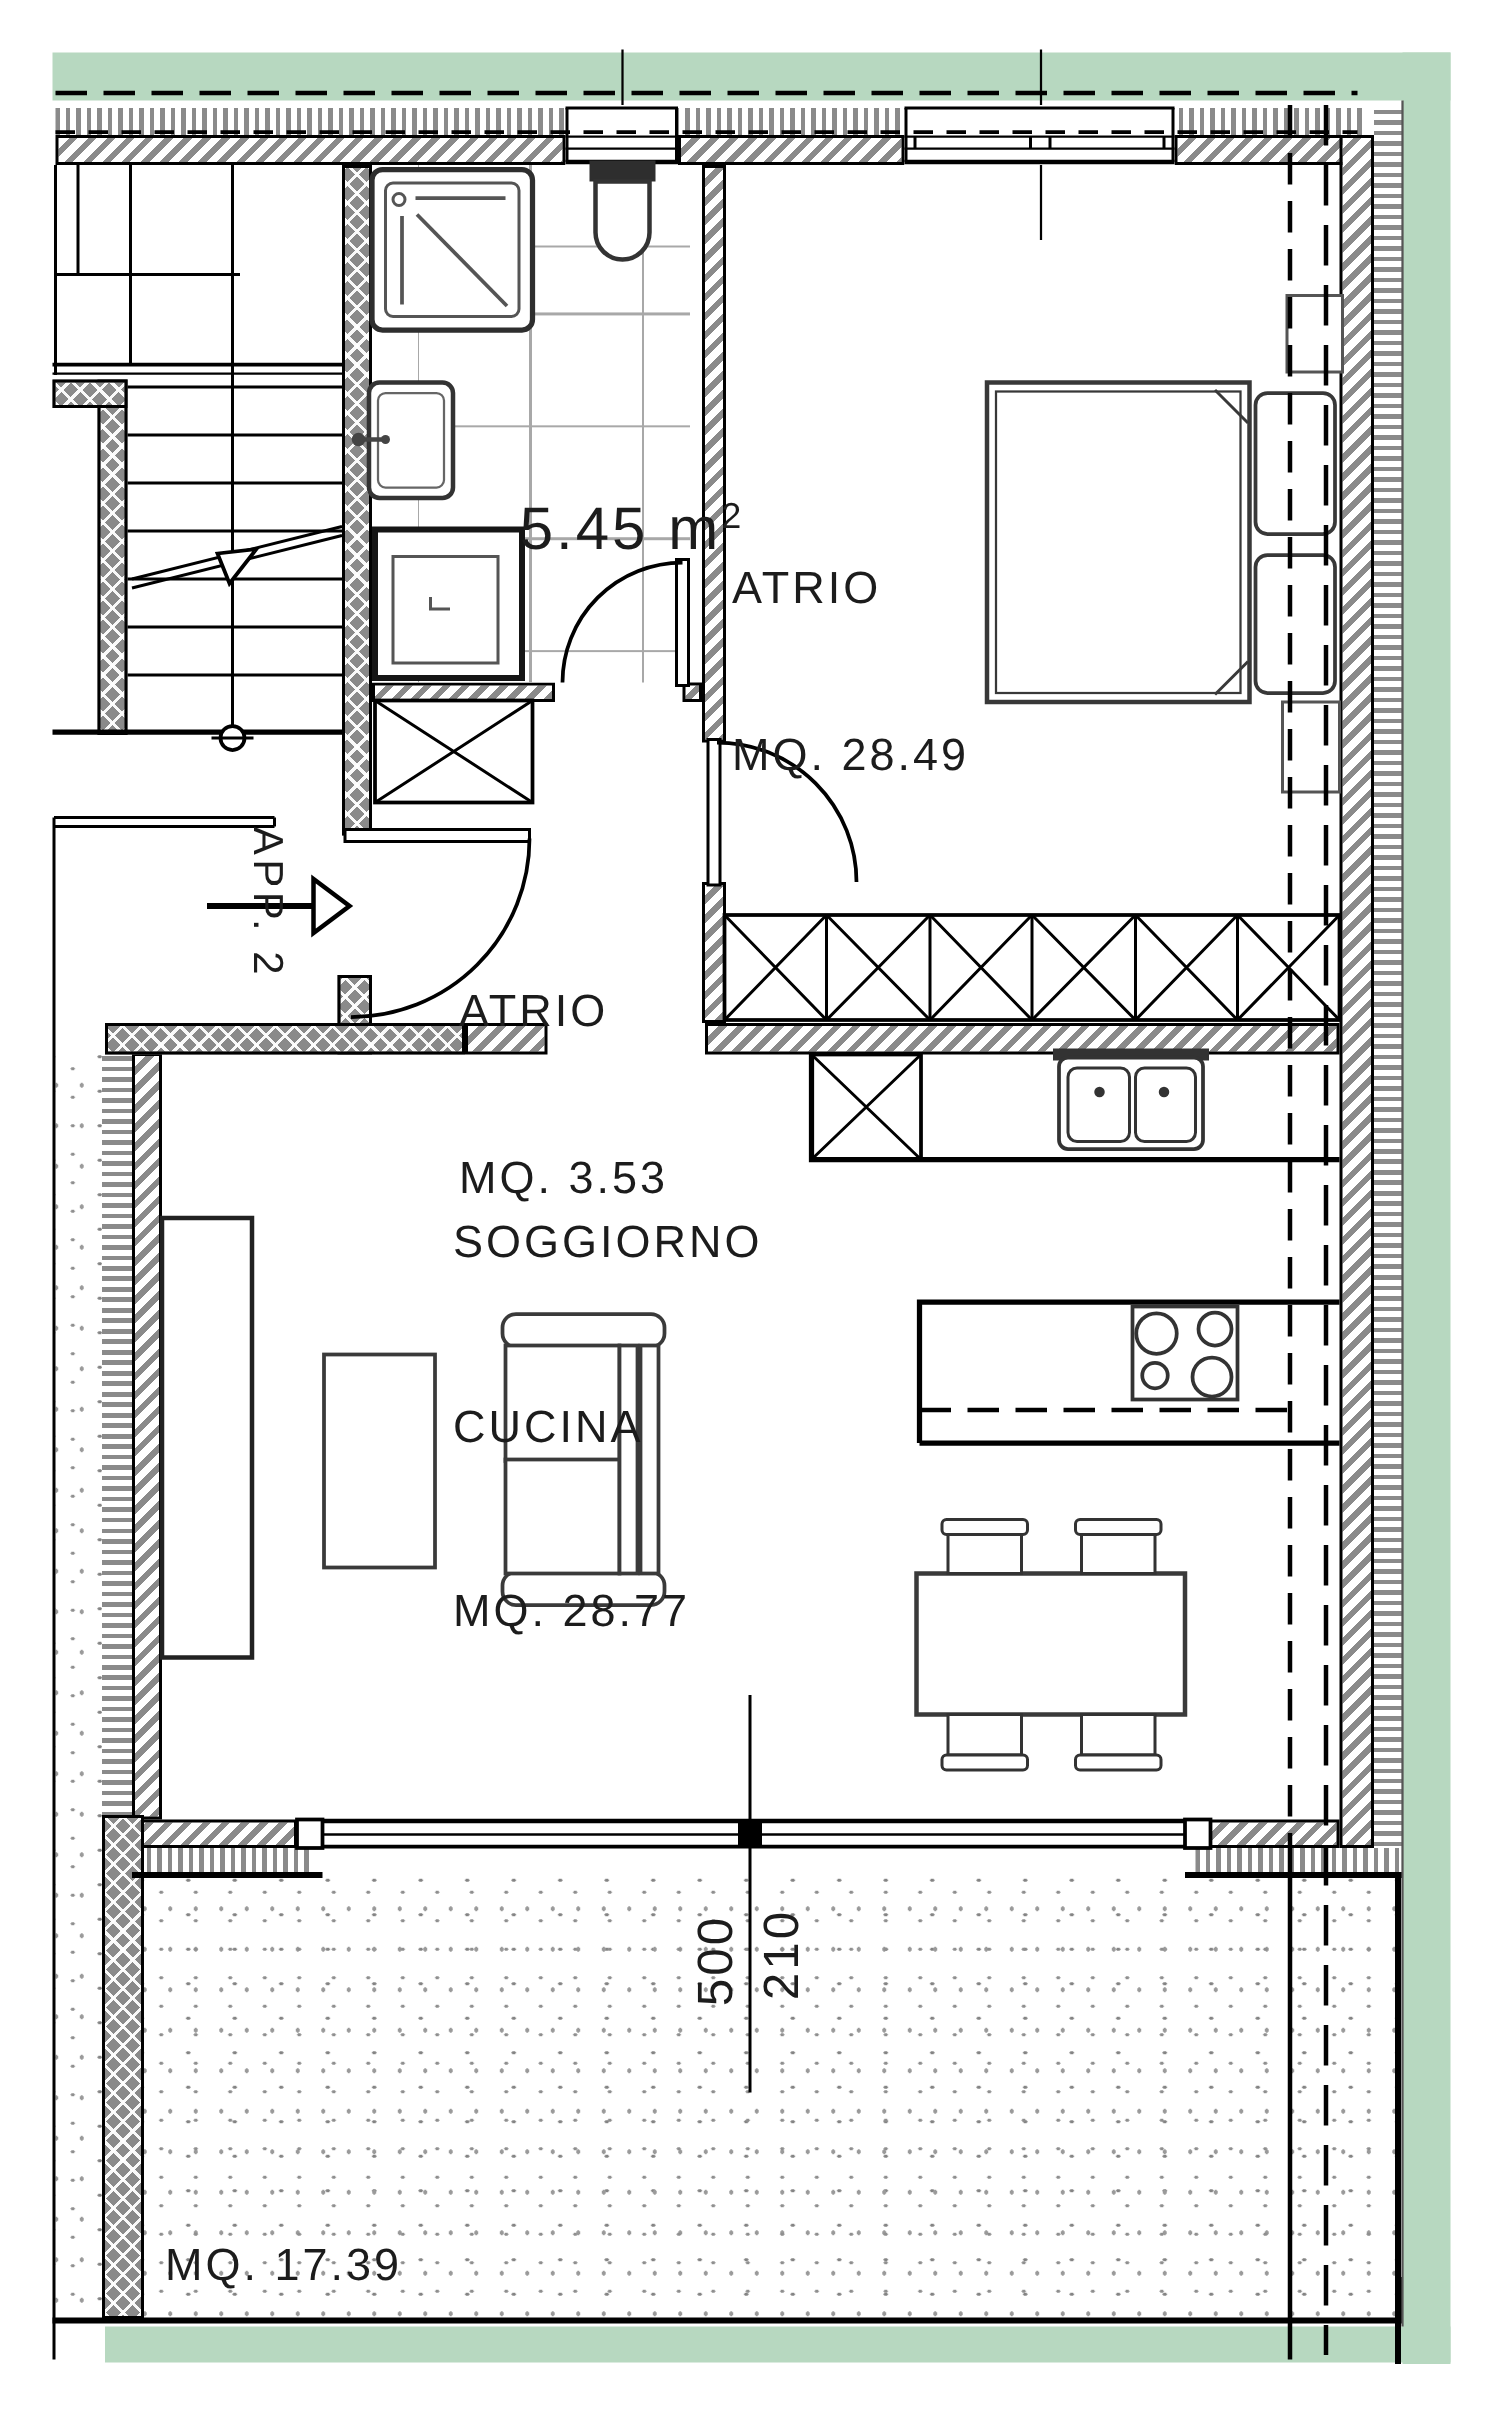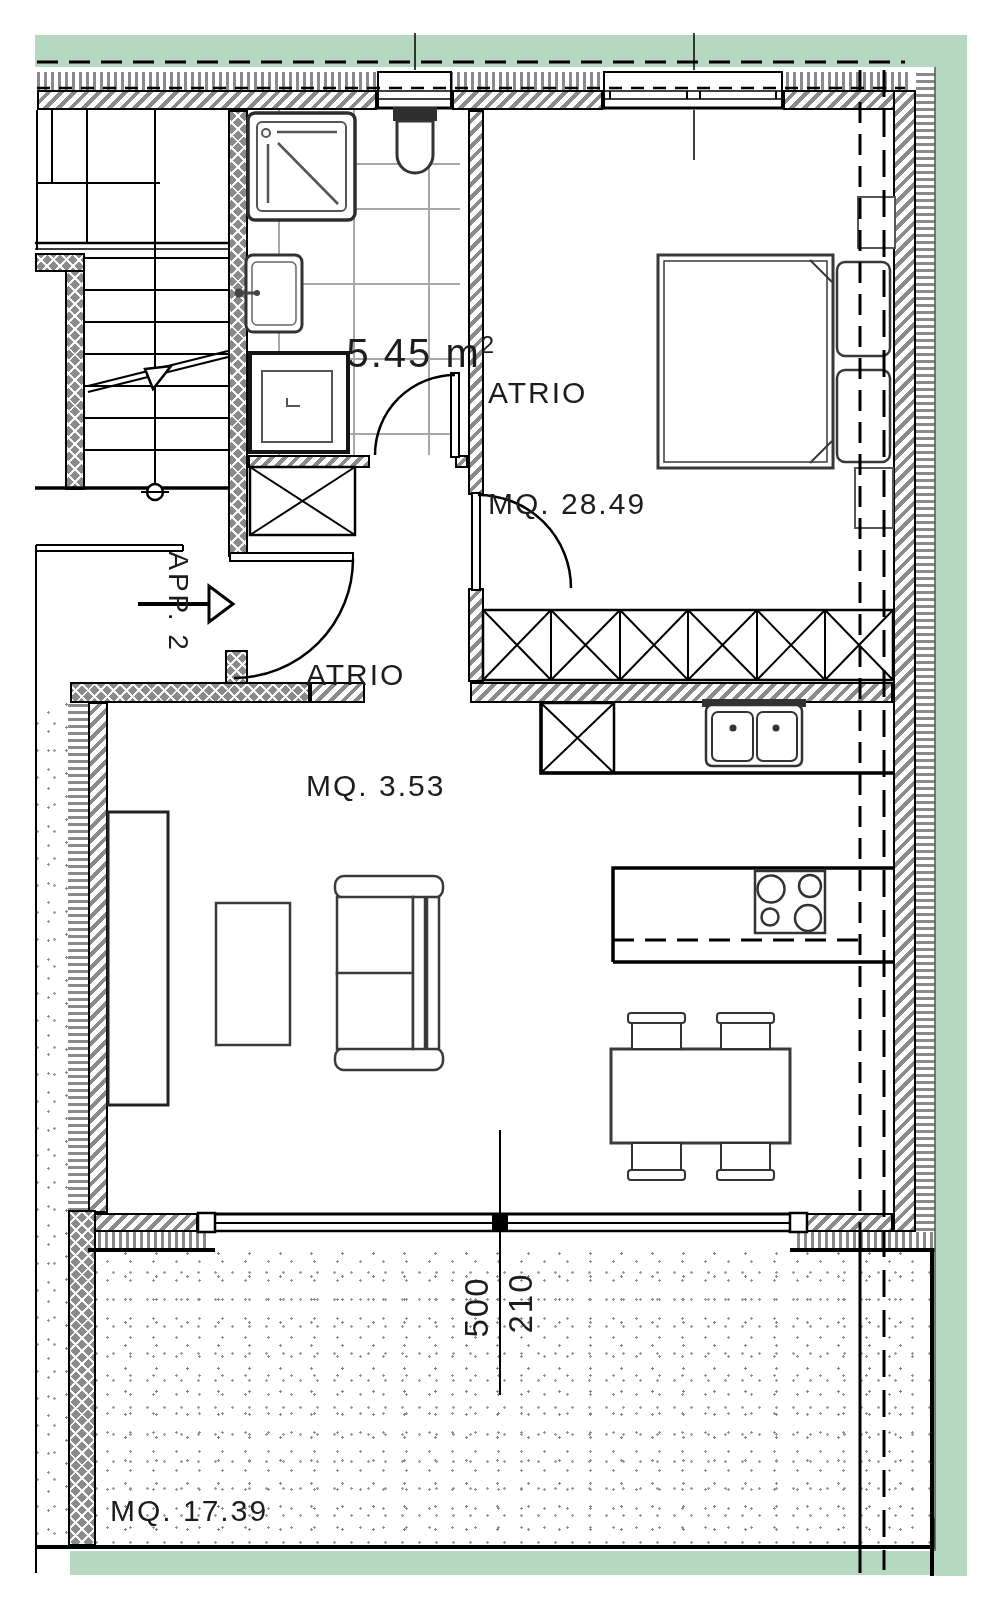--- a/index.html
+++ b/index.html
@@ -263,20 +263,25 @@
   <div class="lbl" style="left:488px;top:300px;font-size:30px;line-height:37px">
     <span class="ln">ATRIO</span>
     <span class="ln">MQ. 28.49</span>
   </div>
 
   <div class="lbl" style="left:306px;top:582px;font-size:30px;line-height:37px">
     <span class="ln">ATRIO</span>
     <span class="ln">MQ. 3.53</span>
   </div>
 
+  <div class="lbl" style="left:302px;top:726px;font-size:30px;line-height:41px">
+    <span class="ln">SOGGIORNO</span>
+    <span class="ln">CUCINA</span>
+    <span class="ln">MQ. 28.77</span>
+  </div>
 
   <div class="lbl" style="left:110px;top:1416px;font-size:30px;line-height:38px">
     <span class="ln">MQ. 17.39</span>
   </div>
 
   <div class="lbl rot" style="left:120px;top:577px;width:116px;height:50px;font-size:28px;letter-spacing:3px;transform:rotate(90deg)">
     <span>APP. 2</span>
   </div>
 
   <div class="lbl rot" style="left:417px;top:1287px;width:120px;height:40px;font-size:33px;transform:rotate(-90deg)">

